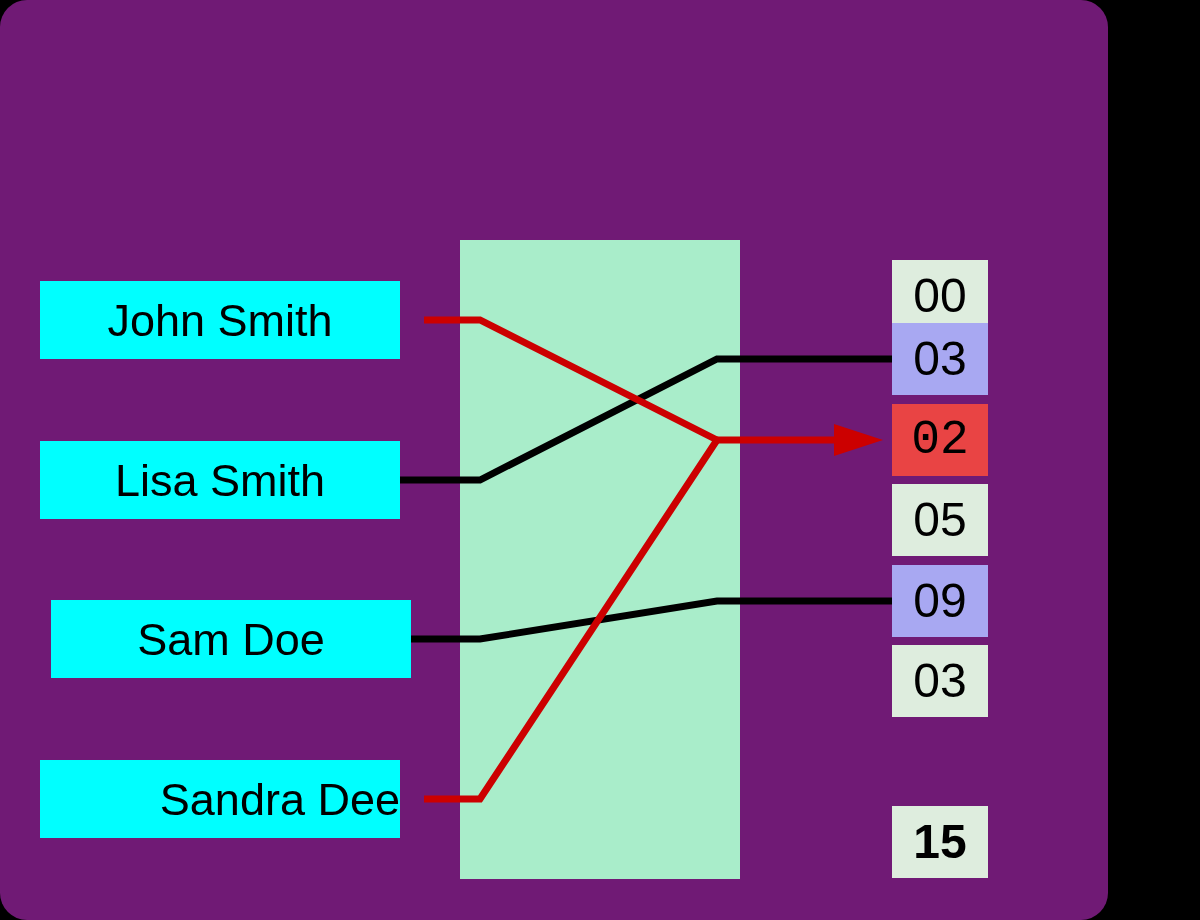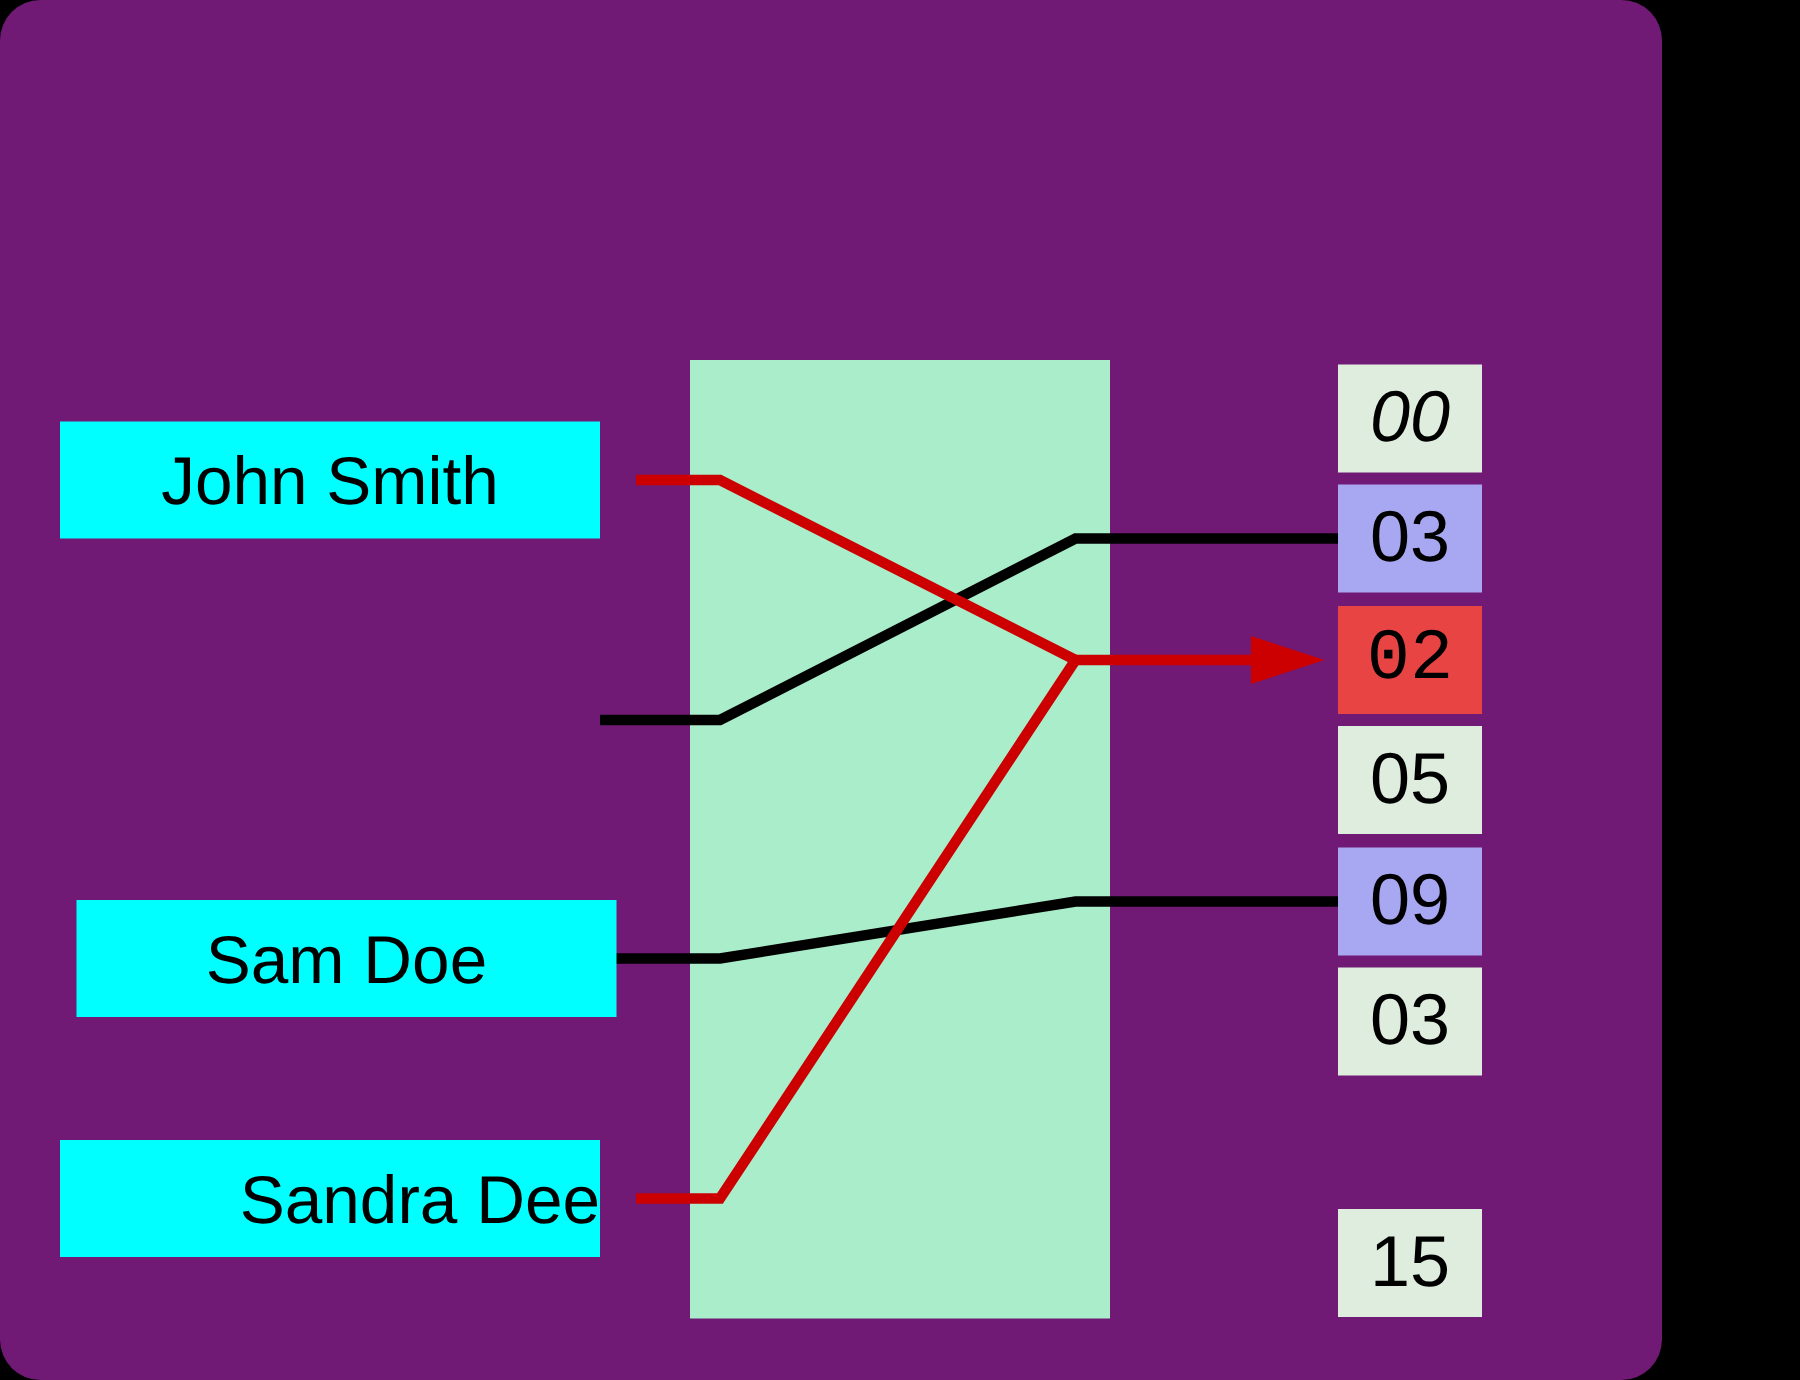--- a/index.html
+++ b/index.html
@@ -60,27 +60,27 @@
     display: flex;
     align-items: center;
     justify-content: center;
     font-size: 48px;
     line-height: 1;
     z-index: 3;
   }
   .bucket-empty     { background: #DEEDDE; }
   .bucket-occupied  { background: #A8A8F2; }
   .bucket-collision { background: #E94444; font-family: Liberation Mono, monospace; }
-  .b00 { top: 243px; font-style: italic; }
+  .b00 { top: 260px; }
   .b01 { top: 323px; }
   .b02 { top: 404px; }
   .b03 { top: 484px; }
   .b04 { top: 565px; }
   .b05 { top: 645px; }
-  .b15 { top: 806px; }
+  .b15 { top: 806px; font-weight: bold; }
 </style>
 </head>
 <body>
 
 <div class="canvas">
 
   <div class="hash-box"></div>
 
   <svg class="lines-svg" viewBox="0 0 1200 920">
 
@@ -88,20 +88,23 @@
     <path d="M400,639 H480 L717,601 H892" stroke="#000000" stroke-width="7" fill="none"></path>
 
     <path d="M424,320 H480 L717,440" stroke="#CC0000" stroke-width="7" fill="none"></path>
     <path d="M424,799 H480 L717,440" stroke="#CC0000" stroke-width="7" fill="none"></path>
     <path d="M714,440 H840" stroke="#CC0000" stroke-width="7" fill="none"></path>
     <polygon points="834,424 883,440 834,456" fill="#CC0000"></polygon>
   </svg>
 
   <div class="key-box key-john">
     <span>John Smith</span>
+  </div>
+  <div class="key-box key-lisa">
+    <span>Lisa Smith</span>
   </div>
   <div class="key-box key-sam">
     <span>Sam Doe</span>
   </div>
   <div class="key-box key-sandra">
     <span>Sandra Dee</span>
   </div>
 
   <div class="bucket bucket-empty b00">
     <span>00</span>

